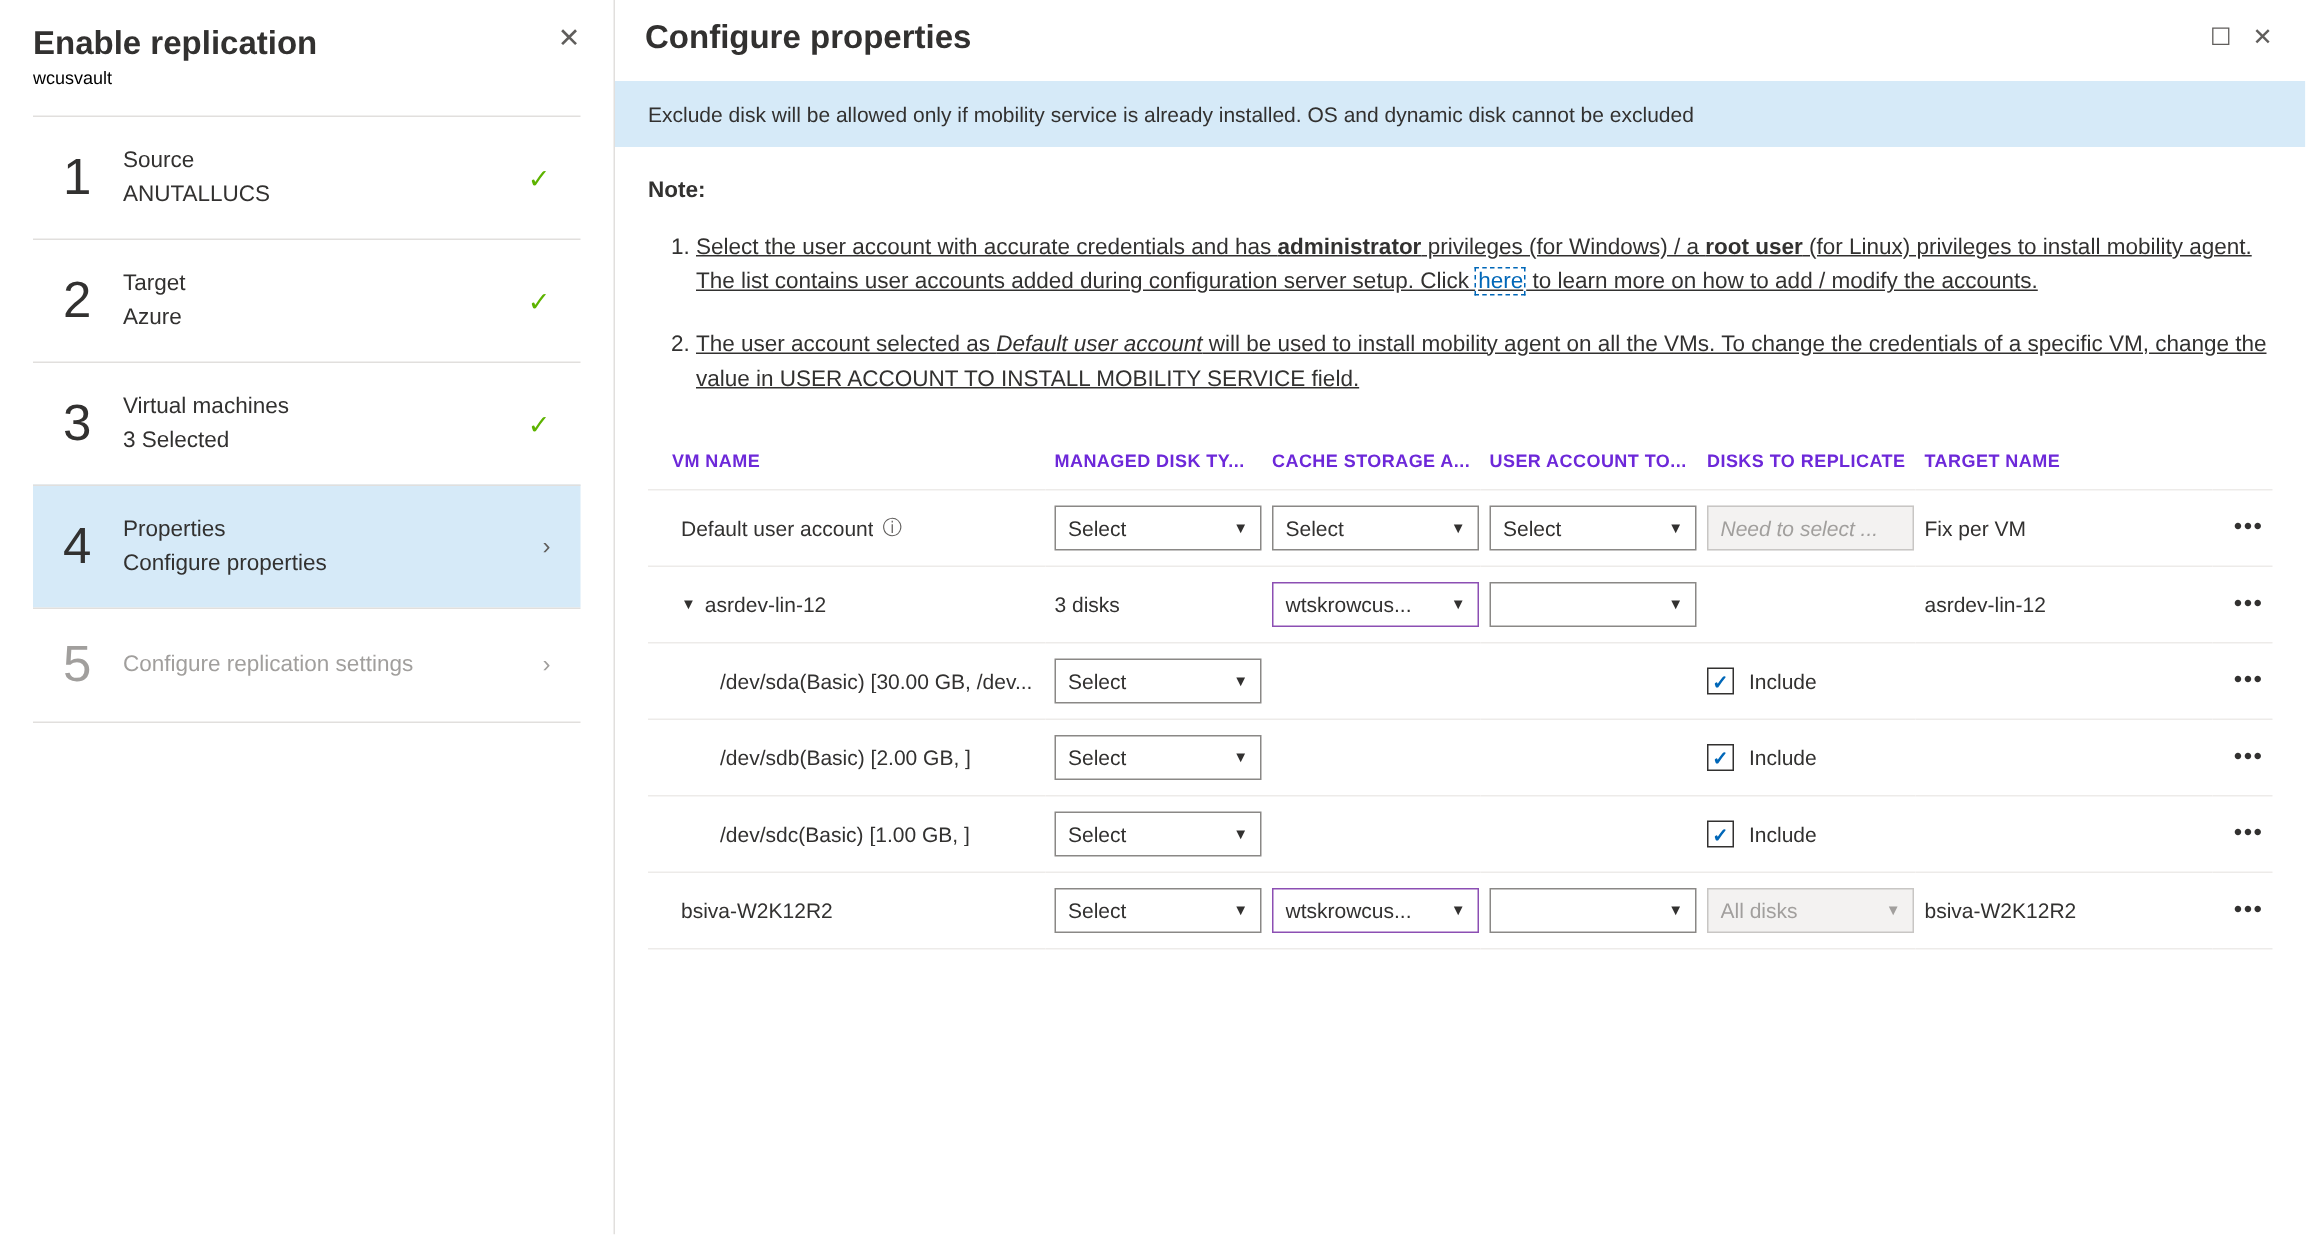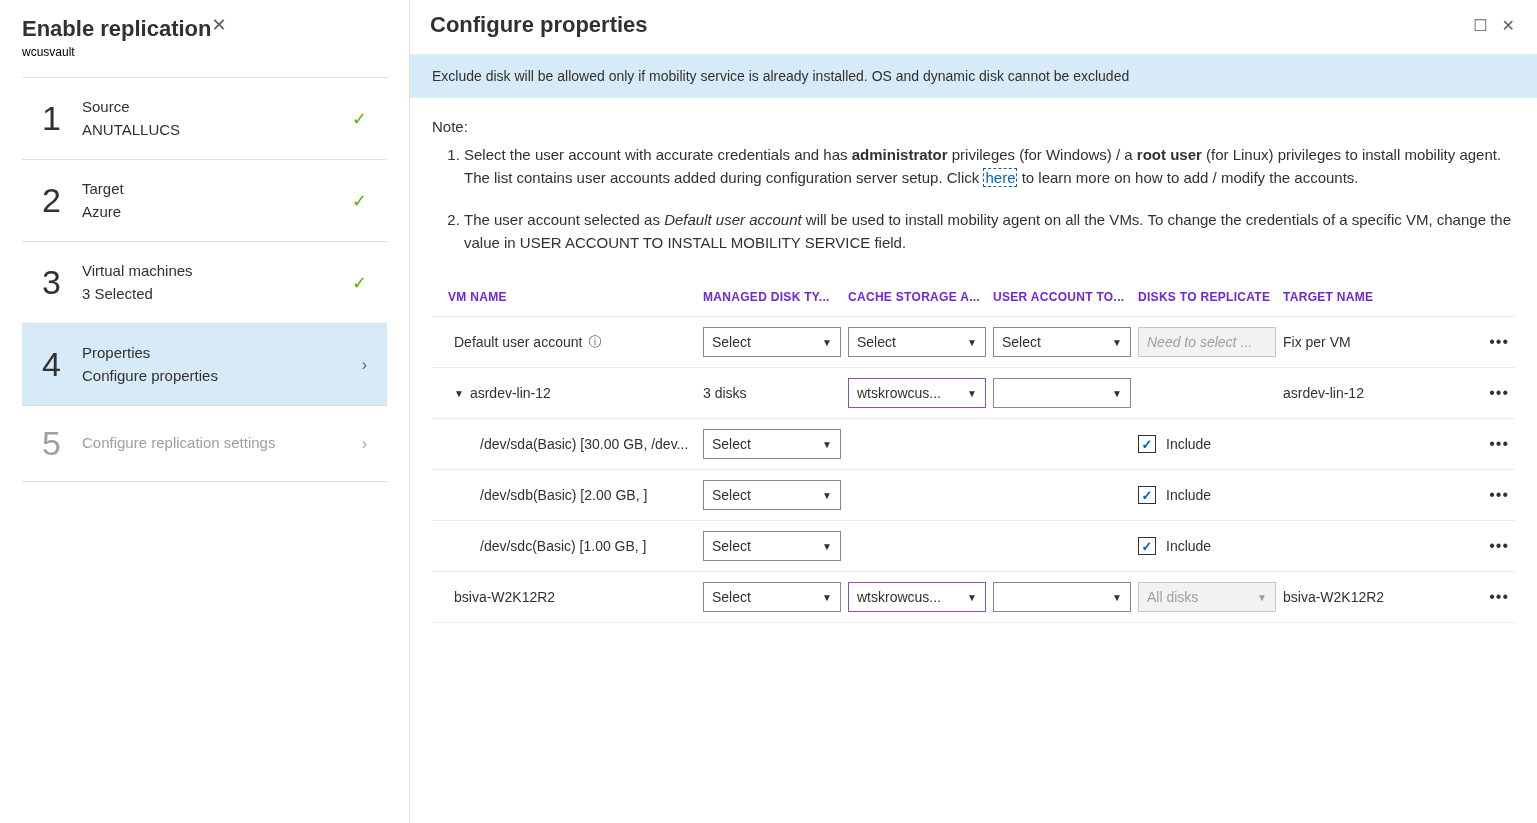--- a/index.html
+++ b/index.html
@@ -1,20 +1,20 @@
 <!DOCTYPE html>
 <html><head>
 <meta charset="utf-8">
 <style>
   * { box-sizing: border-box; margin: 0; padding: 0; }
   body { font-family: "Segoe UI", Arial, sans-serif; color: #323130; background: #fff; font-size: 14px; display: flex; height: 100vh; overflow: hidden; }
   
   
   .left-panel { width: 410px; border-right: 1px solid #e1dfdd; padding: 16px 22px; }
-  .left-header { display: flex; justify-content: flex-start; align-items: flex-start; margin-bottom: 18px; }
+  .left-header { display: flex; justify-content: space-between; align-items: flex-start; margin-bottom: 18px; gap: 16px; }
   .left-title { font-size: 22px; font-weight: 600; }
   .left-sub { font-size: 12px; color: #000000; margin-top: 3px; }
   .close-btn { font-size: 18px; cursor: pointer; color: #605e5c; line-height: 1; }
   
   .steps { margin-top: 10px; }
   .step { display: flex; align-items: center; padding: 18px 20px; border-top: 1px solid #e1dfdd; cursor: pointer; }
   .step:last-child { border-bottom: 1px solid #e1dfdd; }
   .step.active { background: #d6eaf8; }
   .step.disabled { color: #a19f9d; }
   .step-num { font-size: 34px; font-weight: 300; width: 40px; }
@@ -30,22 +30,22 @@
   
   .right-panel { flex: 1; display: flex; flex-direction: column; overflow: auto; }
   .right-header { display: flex; justify-content: space-between; align-items: center; padding: 12px 22px 16px 20px; }
   .right-title { font-size: 22px; font-weight: 600; }
   .right-icons { display: flex; gap: 14px; }
   .right-icons .icon { font-size: 16px; cursor: pointer; color: #605e5c; }
   
   .info-banner { background: #d6eaf8; padding: 14px 22px; font-size: 14px; }
   
   .content { padding: 20px 22px; }
-  .note-title { font-weight: 400; font-size: 15px; margin-bottom: 8px; }
-  .notes-list { list-style: decimal; padding-left: 32px; font-size: 15px; line-height: 1.55; }
+  .note-title { font-weight: 700; font-size: 15px; margin-bottom: 18px; }
+  .notes-list { list-style: decimal; padding-left: 32px; font-size: 15px; line-height: 1.55; text-decoration: underline; }
   .notes-list li { margin-bottom: 18px; }
   .notes-list strong { font-weight: 600; }
   .notes-list em { font-style: italic; }
   .notes-list a { color: #0067b8; text-decoration: none; border: 1px dashed #0067b8; padding: 0 1px; }
   
   
   .vm-table { width: 100%; margin-top: 26px; border-collapse: collapse; table-layout: fixed; }
   .vm-table th { text-align: left; font-size: 12px; font-weight: 600; letter-spacing: 0.3px; padding: 10px 6px 12px; color: #6d28d9; white-space: nowrap; overflow: hidden; text-overflow: ellipsis; }
   .vm-table td { padding: 10px 6px; border-top: 1px solid #edebe9; vertical-align: middle; font-size: 14px; overflow: hidden; }
   .vm-table tbody tr:last-child td { border-bottom: 1px solid #edebe9; }

